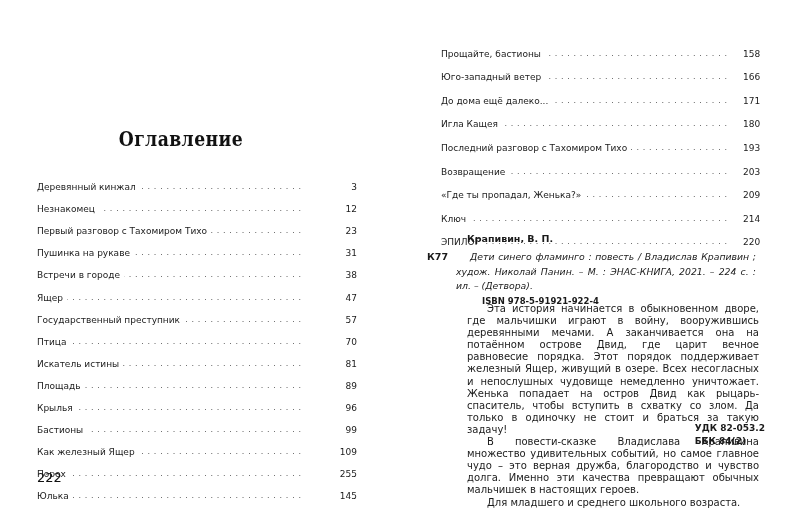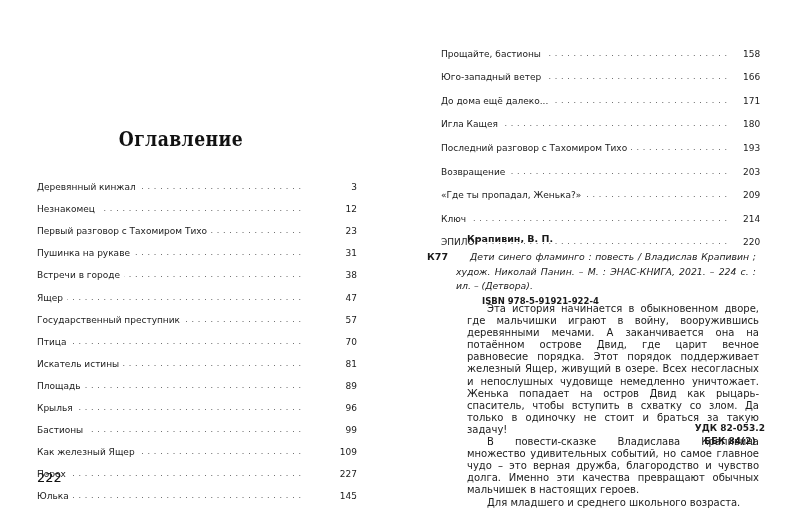--- a/index.html
+++ b/index.html
@@ -140,21 +140,21 @@
       text-align: justify;
     }
     .annotation p {
       margin: 0;
       text-indent: 20px;
     }
     .class-codes {
       position: absolute;
       right: 35px;
       top: 422px;
-      text-align: center;
+      text-align: left;
       font-weight: bold;
       font-size: 9px;
       line-height: 12.5px;
     }
   </style>
 </head>
 <body>
 
 <div class="page page-left"></div>
 <div class="page page-right"></div>
@@ -223,21 +223,21 @@
       <span class="toc-page">99</span>
     </li>
   <li class="toc-row">
       <span class="toc-title">Как железный Ящер</span>
       <span class="toc-leader"></span>
       <span class="toc-page">109</span>
     </li>
   <li class="toc-row">
       <span class="toc-title">Порох</span>
       <span class="toc-leader"></span>
-      <span class="toc-page">227</span>
+      <span class="toc-page">255</span>
     </li>
   <li class="toc-row">
       <span class="toc-title">Юлька</span>
       <span class="toc-leader"></span>
       <span class="toc-page">145</span>
     </li>
 </ul>
 
 <div class="page-number">222</div>
 

